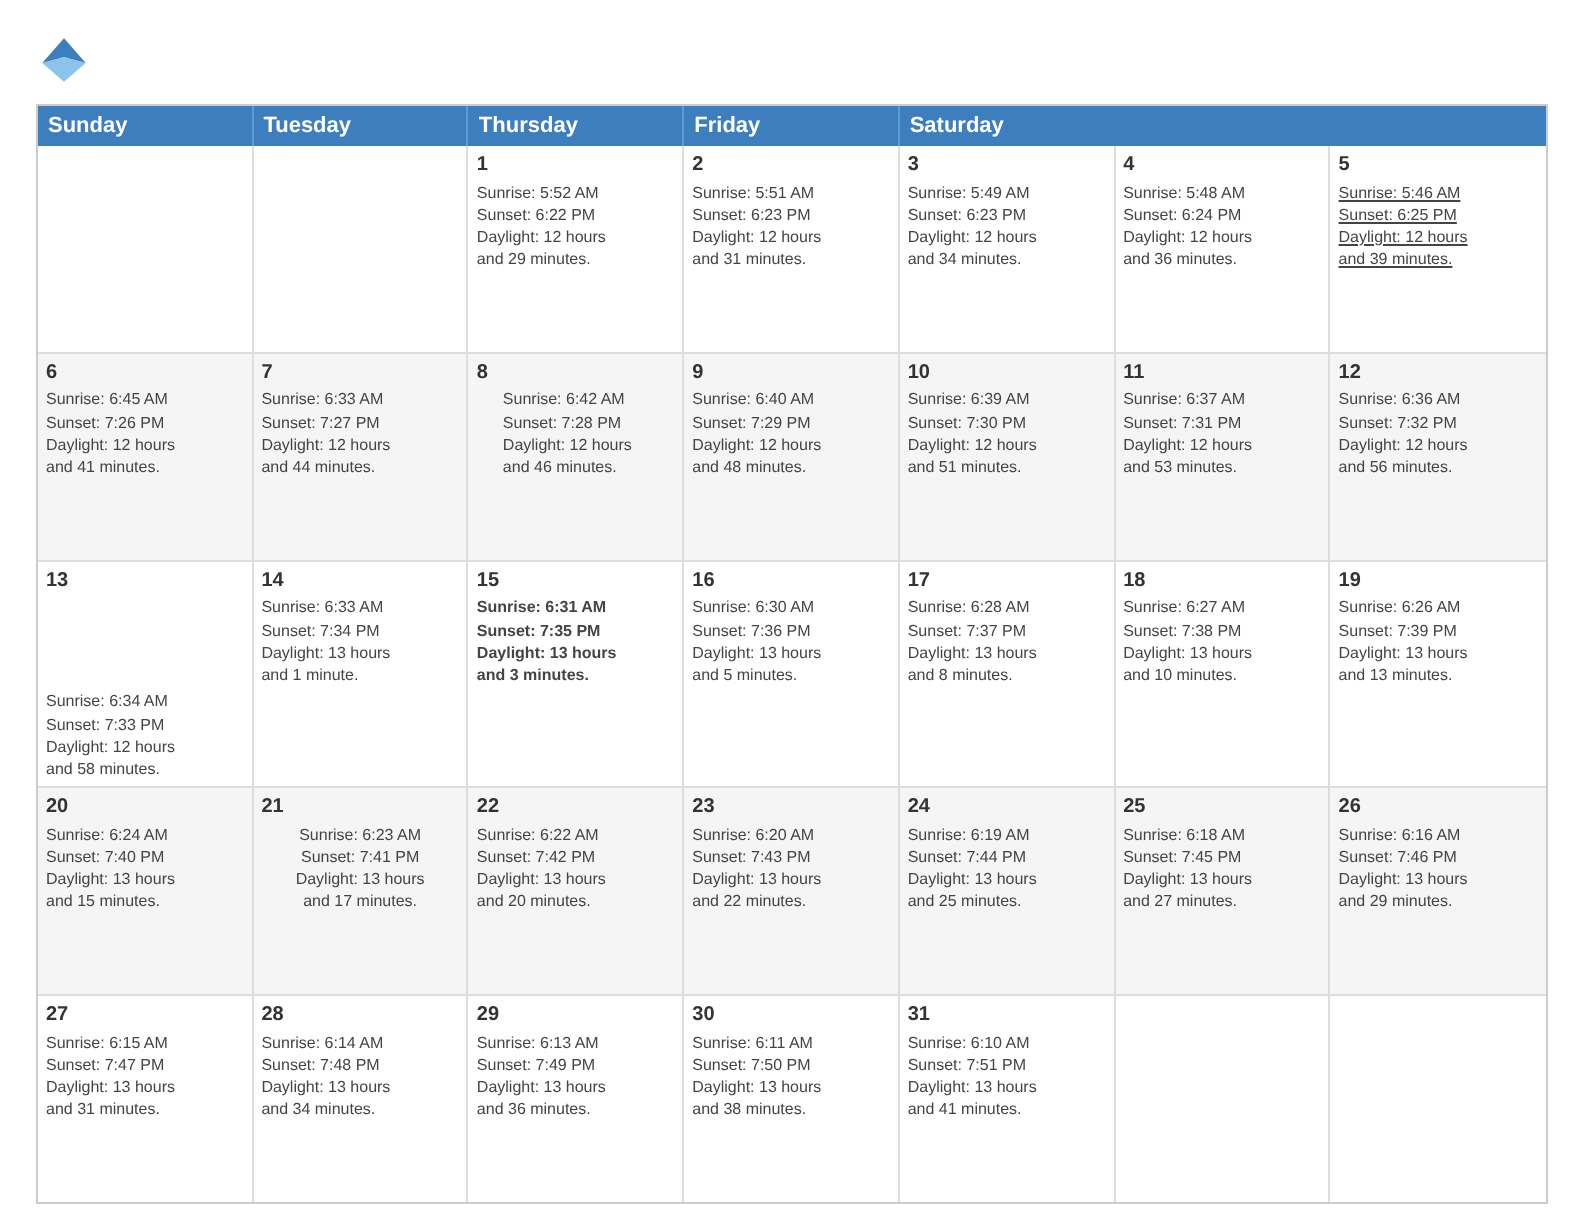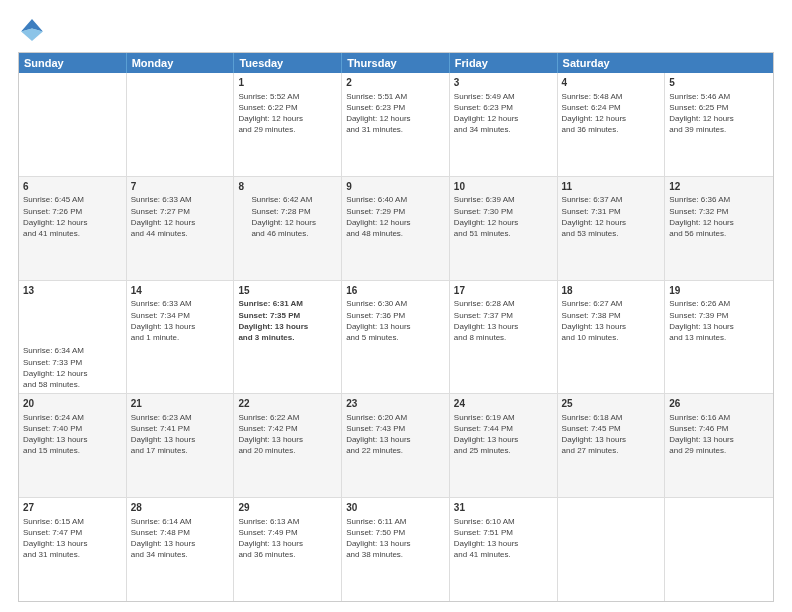--- a/index.html
+++ b/index.html
@@ -130,21 +130,20 @@
     </div>
     <div class="title-section">
       <div class="main-title"></div>
       <div class="subtitle"></div>
     </div>
   </div>
 
   <div class="calendar">
     <div class="cal-header">
     <div class="cal-header-cell">Sunday</div>
-        <div class="cal-header-cell">Monday</div>
         <div class="cal-header-cell">Tuesday</div>
         <div class="cal-header-cell">Thursday</div>
         <div class="cal-header-cell">Friday</div>
         <div class="cal-header-cell">Saturday</div>
       </div>
     <div class="cal-body">
     <div class="cal-row">
           <div class="cal-cell"></div>
           <div class="cal-cell"></div>
           <div class="cal-cell">
@@ -170,21 +169,21 @@
           </div>
           <div class="cal-cell">
             <span class="day-number">4</span>
             <div class="cell-info" style="white-space: pre-line;">Sunrise: 5:48 AM
 Sunset: 6:24 PM
 Daylight: 12 hours
 and 36 minutes.</div>
           </div>
           <div class="cal-cell">
             <span class="day-number">5</span>
-            <div class="cell-info" style="white-space: pre-line;">Sunrise: 5:46 AM
+            <div class="cell-info" style="white-space: pre-line; text-decoration: underline;">Sunrise: 5:46 AM
 Sunset: 6:25 PM
 Daylight: 12 hours
 and 39 minutes.</div>
           </div>
         </div>
         <div class="cal-row">
           <div class="cal-cell alt-row">
             <span class="day-number">6</span>
             <div class="cell-info" style="white-space: pre-line;">Sunrise: 6:45 AM
 Sunset: 7:26 PM
@@ -288,21 +287,21 @@
         <div class="cal-row">
           <div class="cal-cell alt-row">
             <span class="day-number">20</span>
             <div class="cell-info" style="white-space: pre-line;">Sunrise: 6:24 AM
 Sunset: 7:40 PM
 Daylight: 13 hours
 and 15 minutes.</div>
           </div>
           <div class="cal-cell alt-row">
             <span class="day-number">21</span>
-            <div class="cell-info" style="white-space: pre-line;">Sunrise: 6:23 AM
+            <div class="cell-info" style="white-space: pre-line; text-align: center;">Sunrise: 6:23 AM
 Sunset: 7:41 PM
 Daylight: 13 hours
 and 17 minutes.</div>
           </div>
           <div class="cal-cell alt-row">
             <span class="day-number">22</span>
             <div class="cell-info" style="white-space: pre-line;">Sunrise: 6:22 AM
 Sunset: 7:42 PM
 Daylight: 13 hours
 and 20 minutes.</div>

